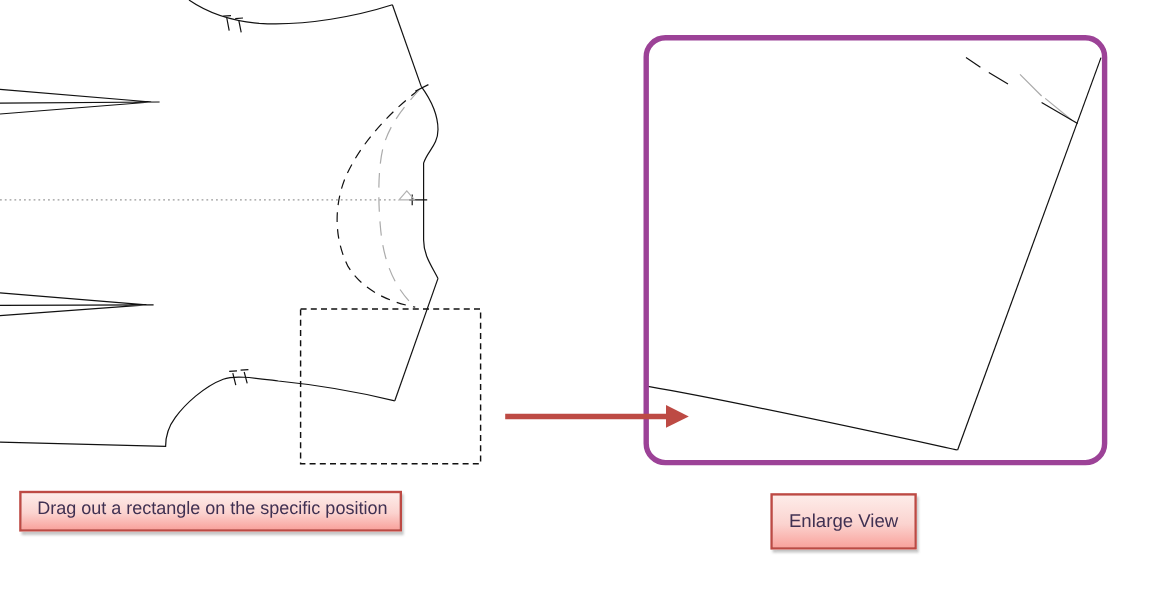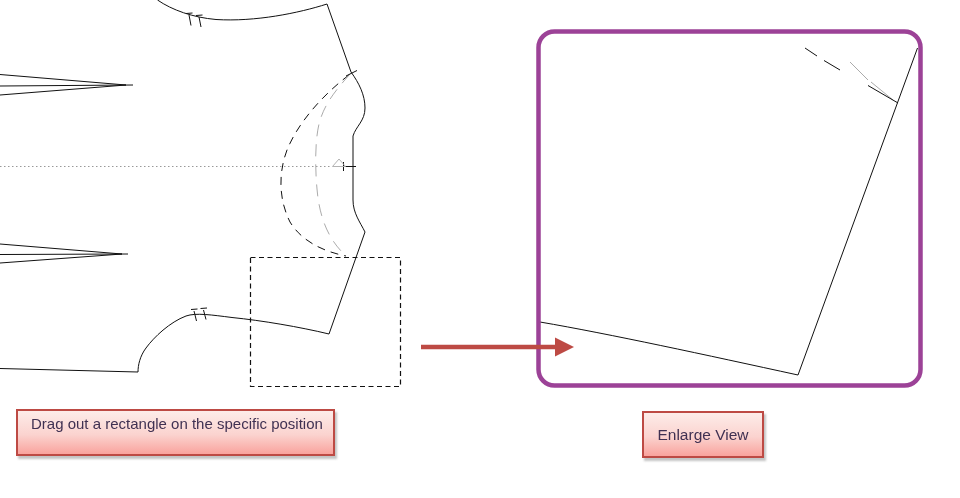--- a/index.html
+++ b/index.html
@@ -30,21 +30,21 @@
   .arrow-shaft{stroke:var(--accent-red);stroke-width:4.6;fill:none;}
   .arrow-head{fill:var(--accent-red);stroke:none;}
   .callout{
     position:absolute;z-index:3;box-sizing:border-box;
     border:2px solid var(--accent-red);
     background:linear-gradient(to bottom,var(--callout-top) 0%,var(--callout-mid) 55%,var(--callout-bottom) 100%);
     color:var(--callout-text);
     box-shadow:2px 3px 2px rgba(125,125,125,.45);
   }
   #callout-instruction{
-    left:16px;top:409px;width:319px;height:47px;
+    left:16px;top:409px;width:319px;height:34px;
     padding:2px 8px 0 13px;font-size:15px;line-height:22px;
   }
   #callout-enlarge{
     left:642px;top:411px;width:122px;height:47px;
     display:flex;align-items:center;justify-content:center;
     font-size:15.5px;
   }
 </style>
 </head>
 <body>

